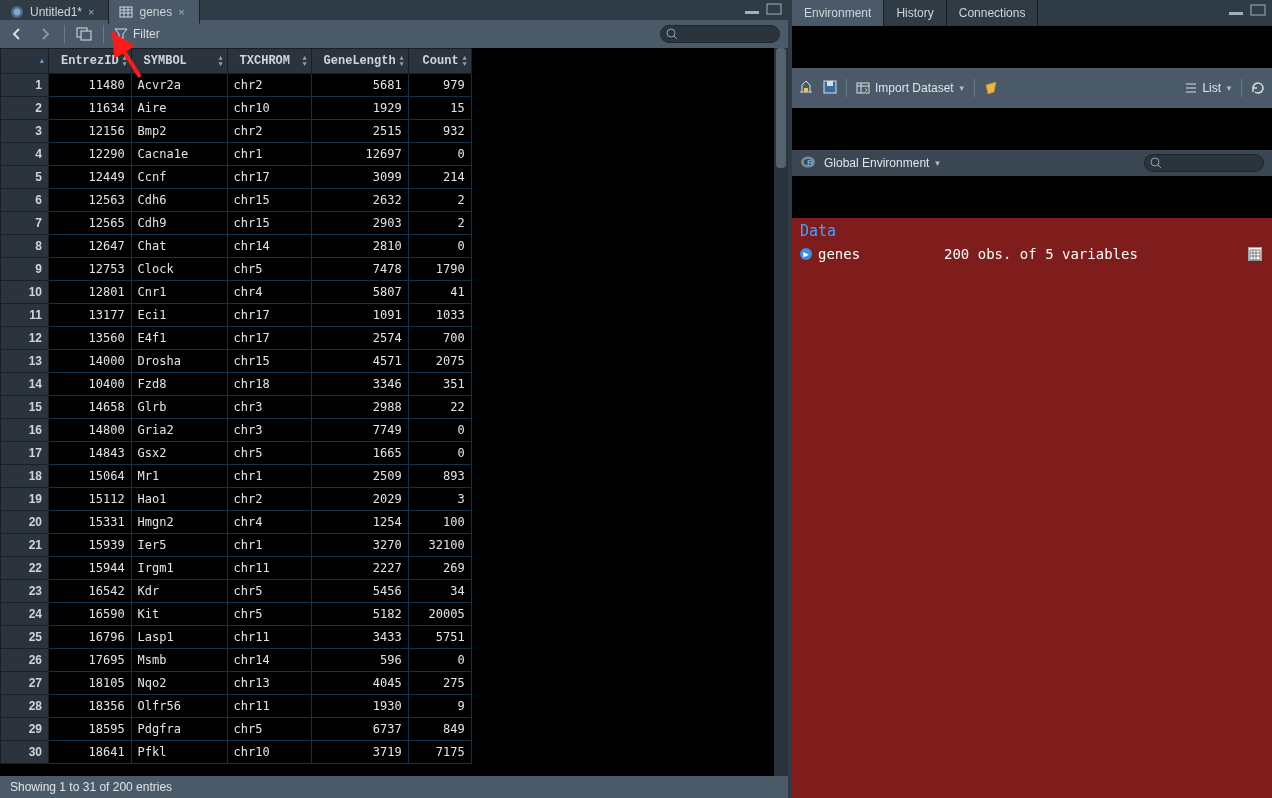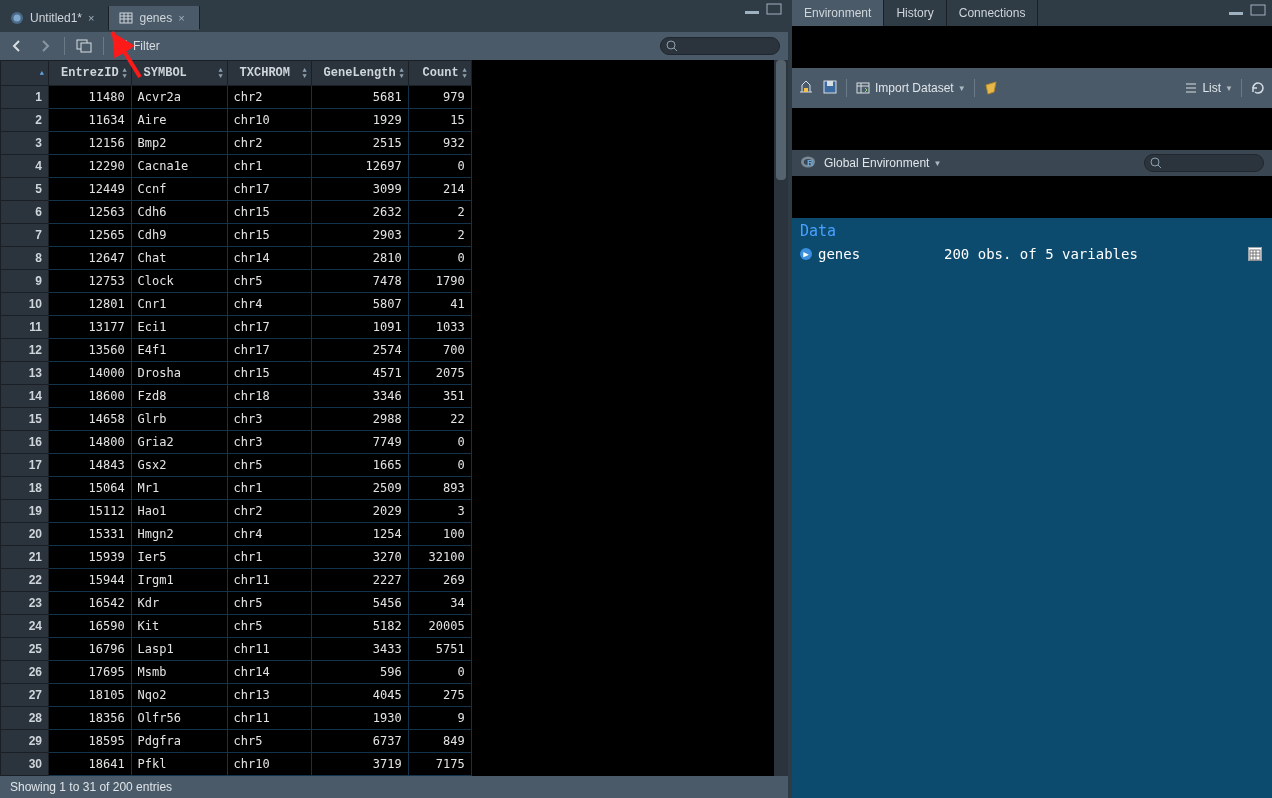--- a/index.html
+++ b/index.html
@@ -16,21 +16,21 @@
   
   .left-pane {
     width: 792px;
     height: 100%;
     border-right: 4px solid #2f3b45;
     display: flex;
     flex-direction: column;
     background: #000;
   }
   .tabstrip {
-    height: 32px;
+    height: 20px;
     background: #2f3b45;
     display: flex;
     align-items: center;
     position: relative;
   }
   .tab {
     height: 24px;
     padding: 0 14px 0 10px;
     display: flex;
     align-items: center;
@@ -168,21 +168,21 @@
     height:26px;background:#3a4753;display:flex;align-items:center;
     padding:0 8px;gap:8px;color:#cfd6db;
   }
   .env-search{
     width:120px;height:18px;border-radius:9px;
     background:#2b343d;border:1px solid #1f262d;
     padding:0 8px 0 22px;color:#ccc;font-size:11px;
   }
 
   .env-body{
-    flex:1;background:#0c4a6e;padding:0 6px;color:#7fb8ff;
+    flex:1;background:#7f1d1d;padding:0 6px;color:#7fb8ff;
     font-family: Menlo, Consolas, monospace; font-size:14px;
   }
   .env-heading{
     color:#49a0ff;font-family: Menlo, Consolas, monospace;
     padding:4px 2px;font-size:15px;
   }
   .env-row{
     display:flex;align-items:center;gap:6px;
     padding:2px 2px;color:#fff;
     position:relative;
@@ -396,21 +396,21 @@
           <tr>
             <td class="rownum">13</td>
             <td class="num">14000</td>
             <td class="txt">Drosha</td>
             <td class="txt">chr15</td>
             <td class="num">4571</td>
             <td class="num">2075</td>
           </tr>
           <tr>
             <td class="rownum">14</td>
-            <td class="num">18600</td>
+            <td class="num">10400</td>
             <td class="txt">Fzd8</td>
             <td class="txt">chr18</td>
             <td class="num">3346</td>
             <td class="num">351</td>
           </tr>
           <tr>
             <td class="rownum">15</td>
             <td class="num">14658</td>
             <td class="txt">Glrb</td>
             <td class="txt">chr3</td>

